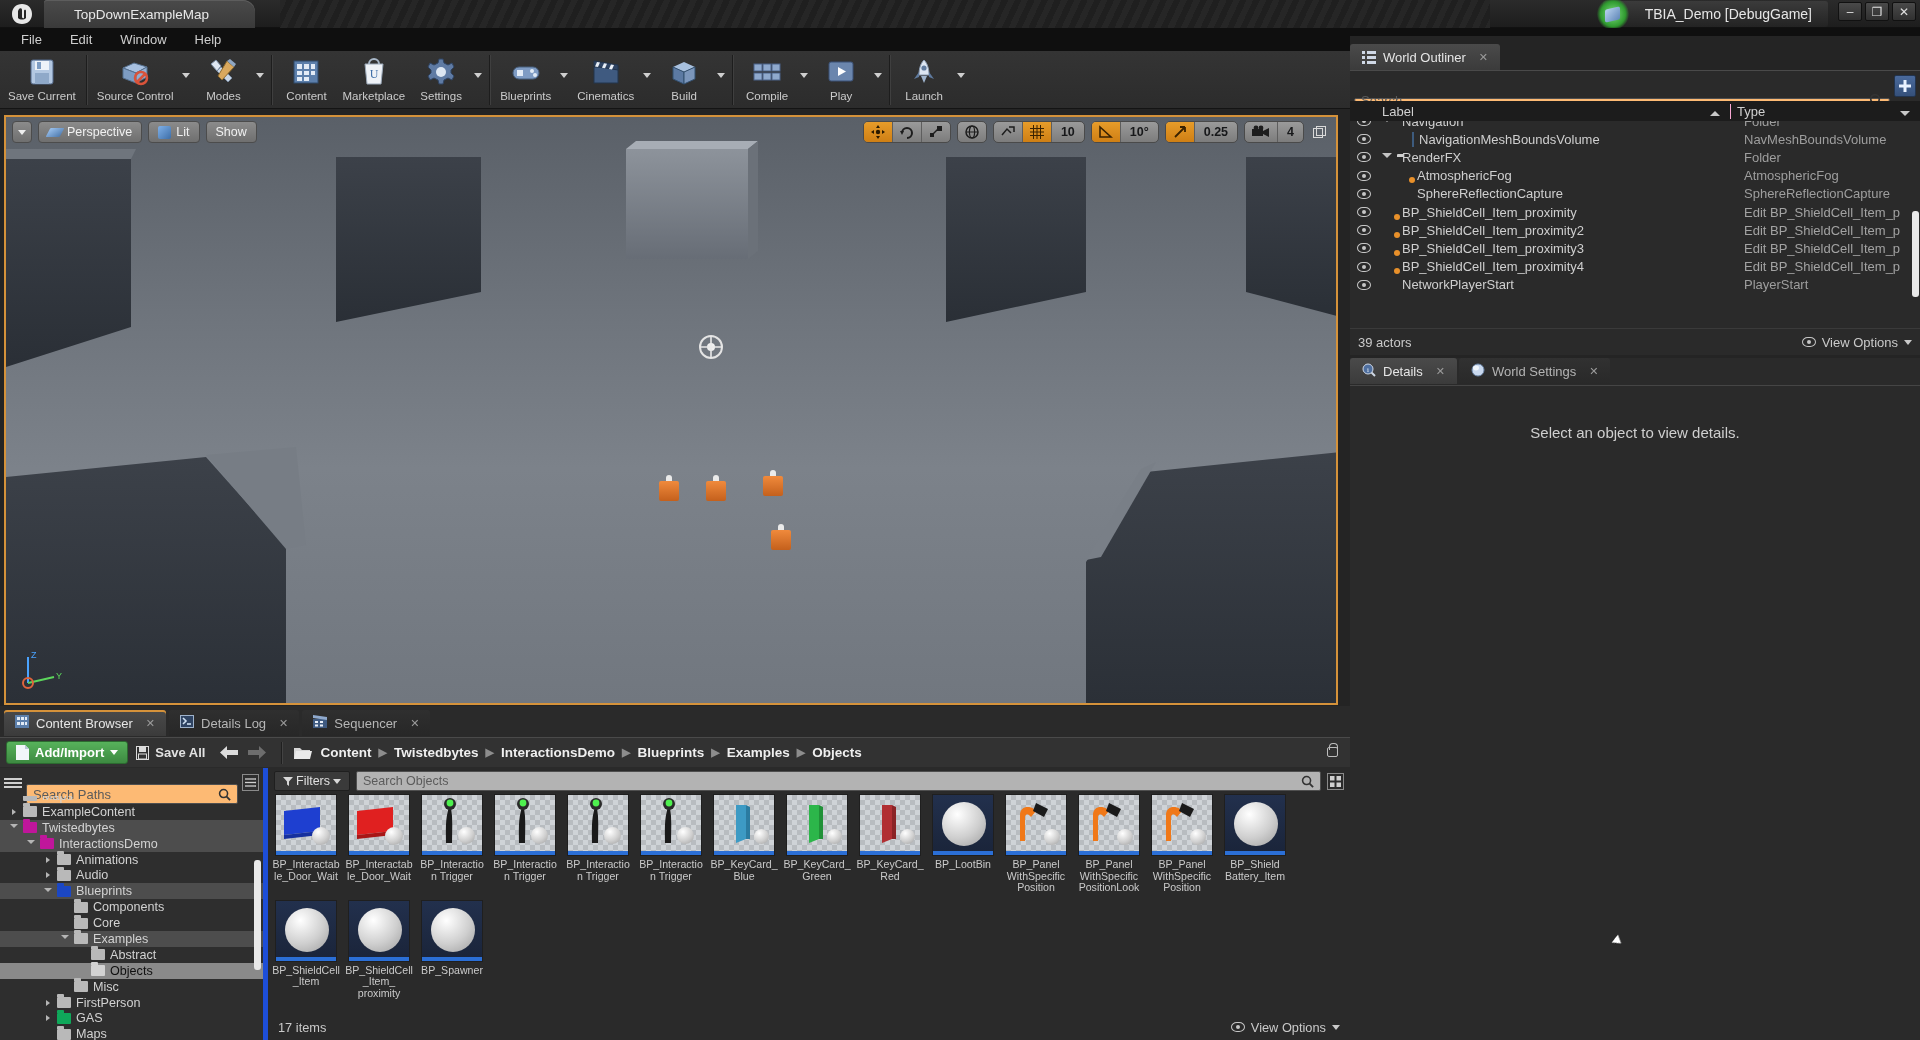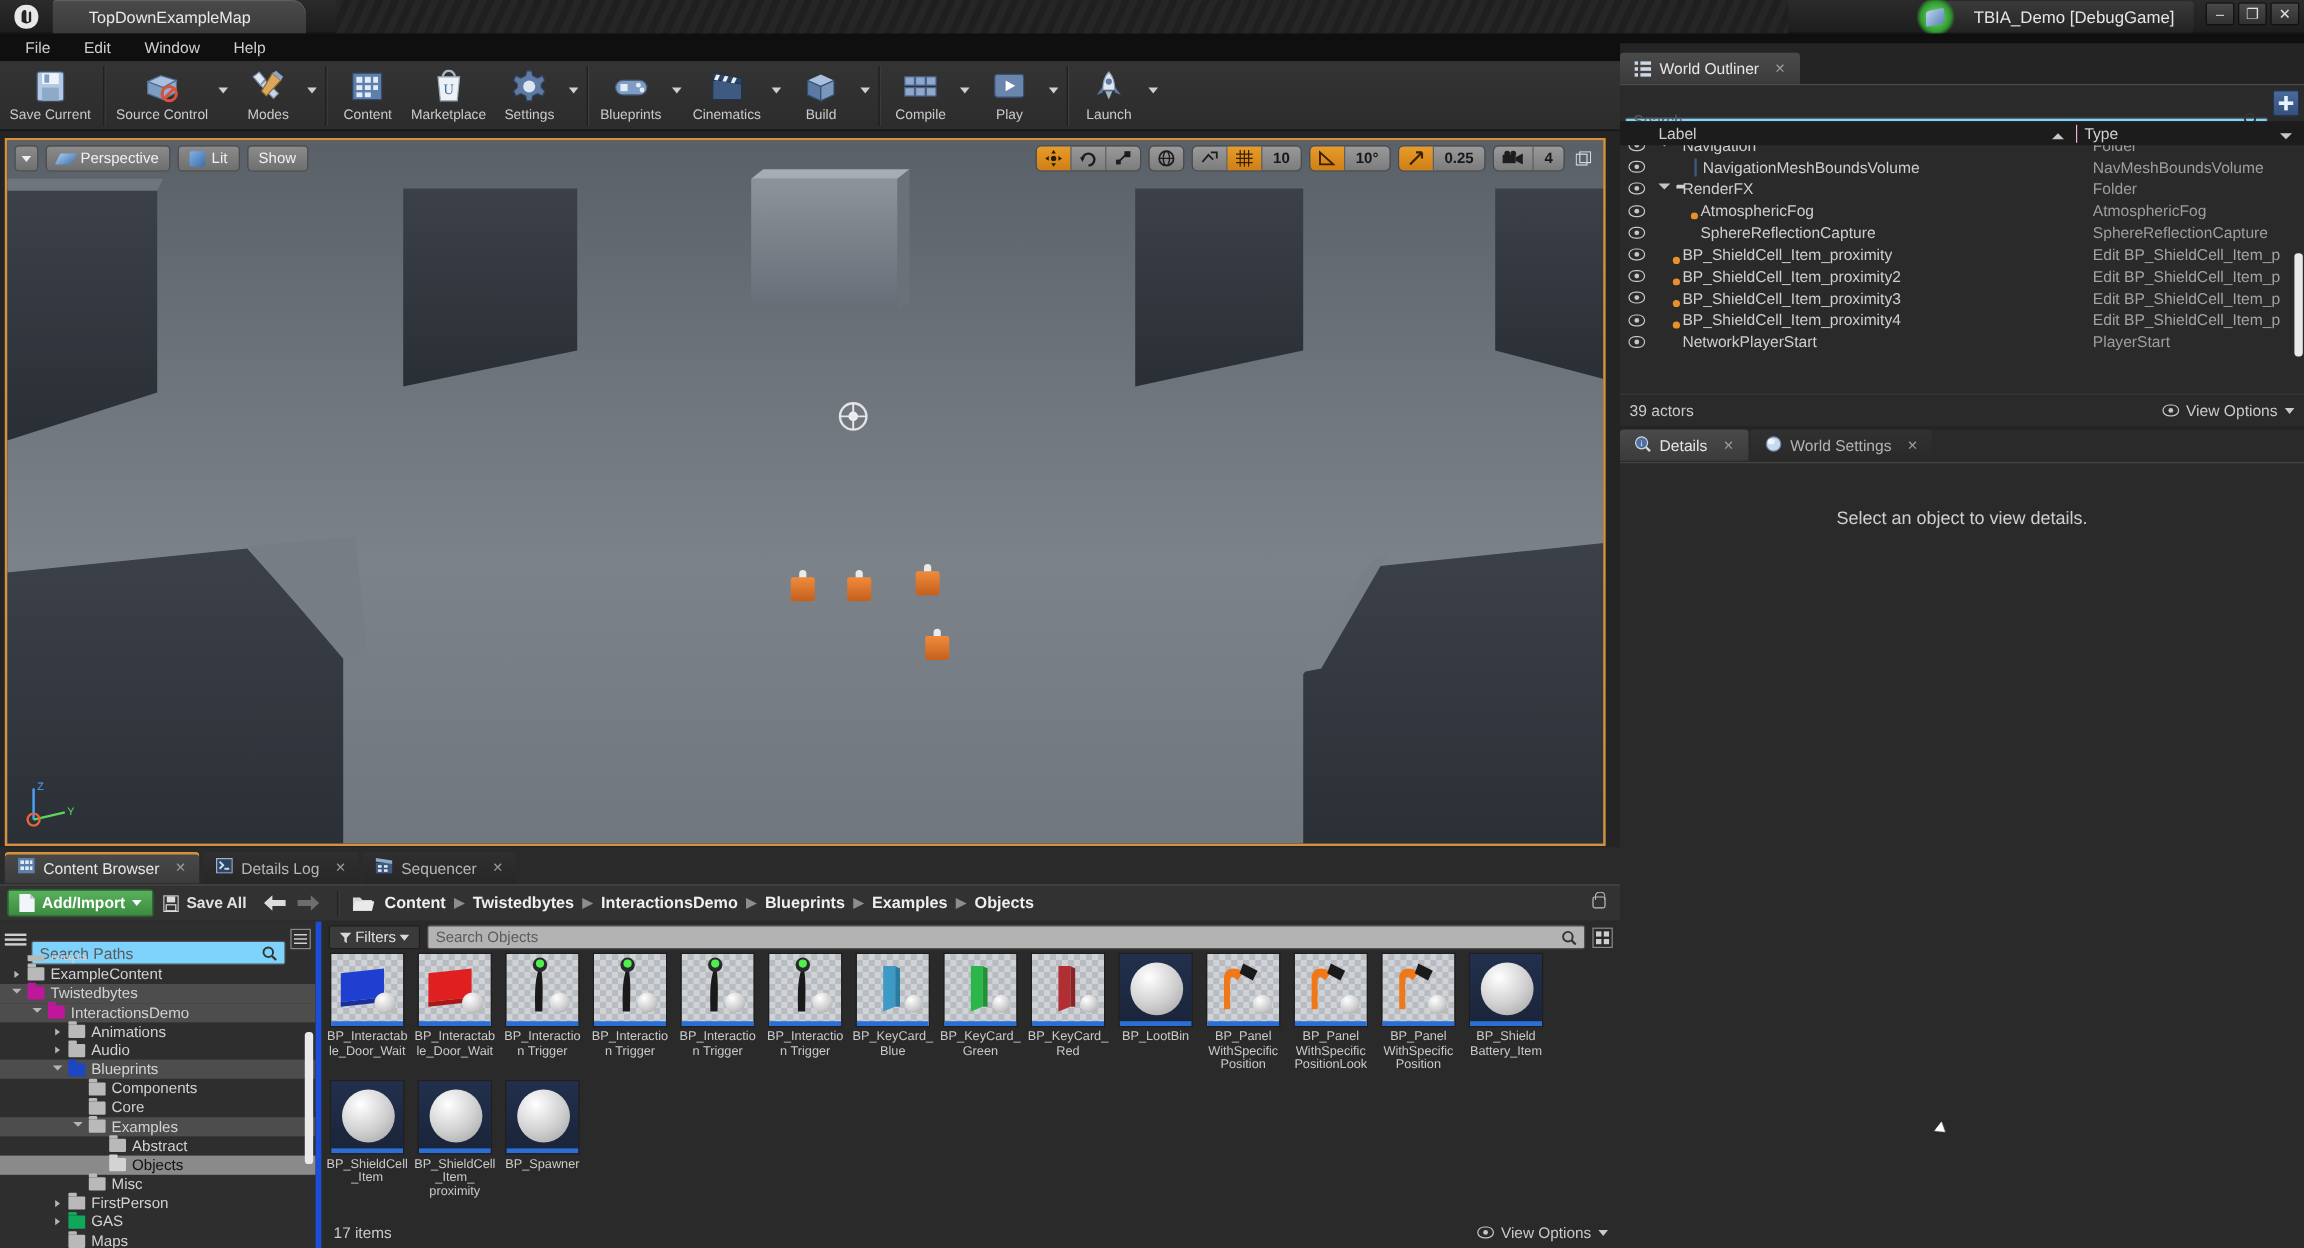--- a/index.html
+++ b/index.html
@@ -143,21 +143,21 @@
     font-size:13px;color:#e6e6e6; margin-right:2px;
   }
   .ptab.inactive{ background:linear-gradient(180deg,#313131,#292929); color:#b4b4b4;}
   .ptab .x{ font-size:11px;color:#9b9b9b; margin-left:6px;}
   .outliner{
     position:absolute; left:0; top:34px; right:0; height:285px; background:#2a2a2a;
     border-top:1px solid #4a4a4a;
   }
   .searchrow{ position:absolute; left:4px; top:4px; right:4px; height:22px; display:flex; gap:4px;}
   .searchbox{
-    flex:1; background:#7dd3fc; border:1px solid #4f4f4f; border-radius:2px;
+    flex:1; background:#fdba74; border:1px solid #4f4f4f; border-radius:2px;
     display:flex; align-items:center; justify-content:space-between; padding:1px 6px;
     font-size:13px; color:#5b5b5b;margin-top:23px;
   }
   .addbtn{ width:22px;height:22px;background:linear-gradient(180deg,#4a6a9c,#35507a);border:1px solid #22344f;border-radius:2px;display:flex;align-items:center;justify-content:center;color:#eaf2ff;font-size:14px;}
   .colhdr{
     position:absolute; left:0; top:30px; right:0; height:20px; background:#1c1c1c;
     display:flex; align-items:center; font-size:13px; color:#d0d0d0;
   }
   .colhdr .c1{ width:28px; }
   .colhdr .c2{ flex:1; padding-left:4px; position:relative;}

